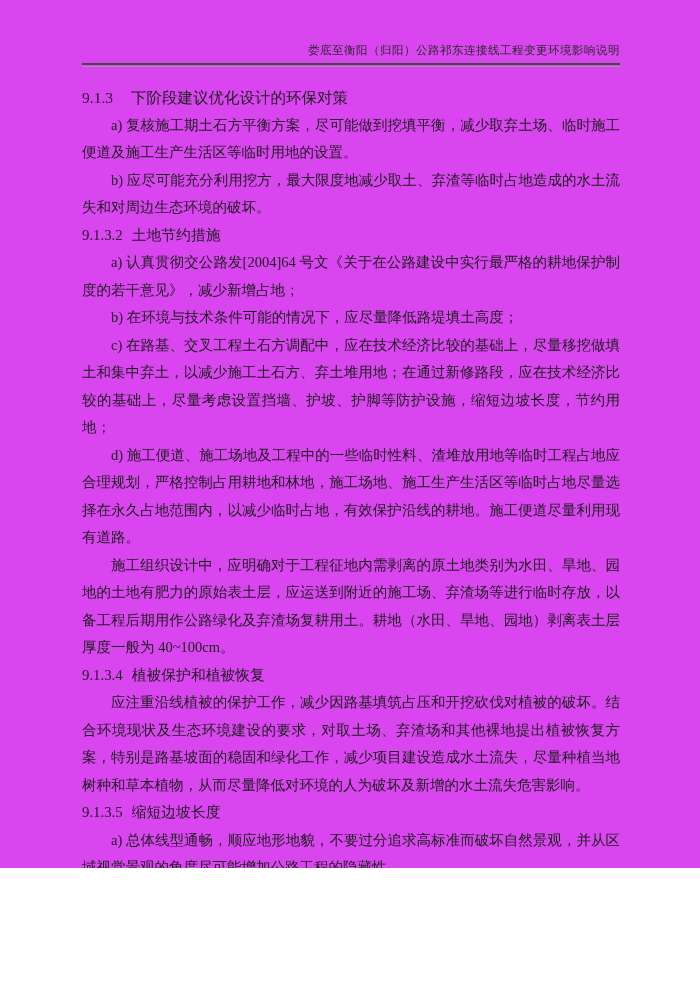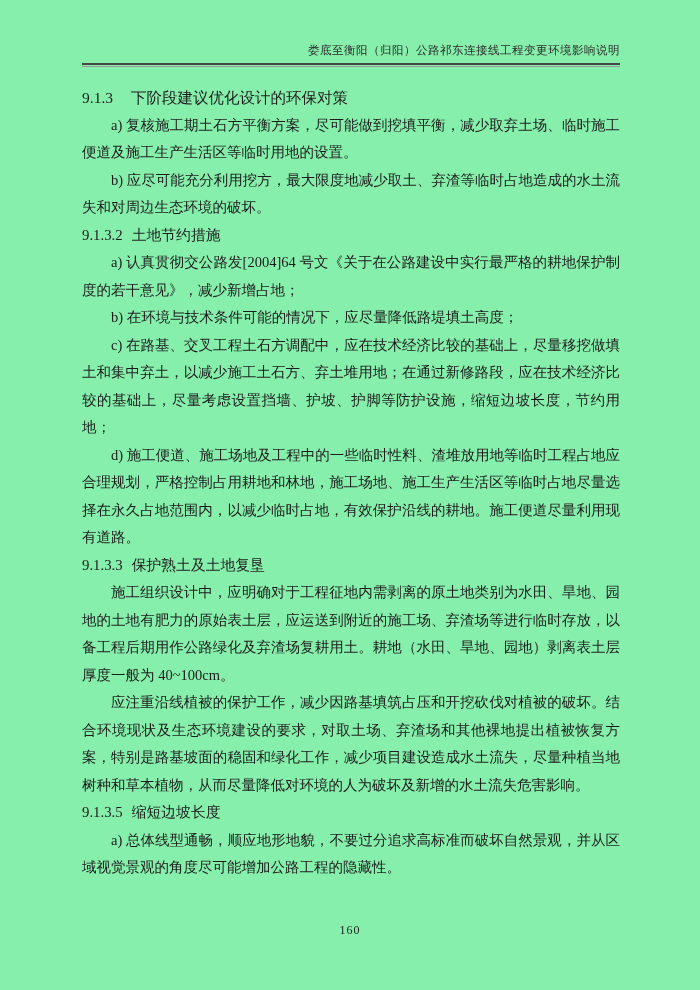--- a/index.html
+++ b/index.html
@@ -3,22 +3,22 @@
 <meta charset="utf-8">
 <style>
   html, body {
     margin: 0;
     padding: 0;
     background: #ffffff;
   }
   .page {
     position: relative;
     width: 700px;
-    height: 990px;
-    background: #86efac;
+    height: 868px;
+    background: #d946ef;
     color: #1c1c1c;
     font-family: "Liberation Serif", "DejaVu Serif", serif;
     overflow: hidden;
   }
   .page-header {
     position: absolute;
     top: 40px;
     left: 82px;
     width: 538px;
   }
@@ -98,26 +98,26 @@
 
     <div class="h3">
       <span class="sec-num">9.1.3.2</span><span>土地节约措施</span>
     </div>
 
     <p>a) 认真贯彻交公路发[2004]64 号文《关于在公路建设中实行最严格的耕地保护制度的若干意见》，减少新增占地；</p>
     <p>b) 在环境与技术条件可能的情况下，应尽量降低路堤填土高度；</p>
     <p>c) 在路基、交叉工程土石方调配中，应在技术经济比较的基础上，尽量移挖做填土和集中弃土，以减少施工土石方、弃土堆用地；在通过新修路段，应在技术经济比较的基础上，尽量考虑设置挡墙、护坡、护脚等防护设施，缩短边坡长度，节约用地；</p>
     <p>d) 施工便道、施工场地及工程中的一些临时性料、渣堆放用地等临时工程占地应合理规划，严格控制占用耕地和林地，施工场地、施工生产生活区等临时占地尽量选择在永久占地范围内，以减少临时占地，有效保护沿线的耕地。施工便道尽量利用现有道路。</p>
 
-    <div class="h3">
-      <span class="sec-num">9.1.3.3</span><span>保护熟土及土地复垦</span>
-    </div>
 
     <p>施工组织设计中，应明确对于工程征地内需剥离的原土地类别为水田、旱地、园地的土地有肥力的原始表土层，应运送到附近的施工场、弃渣场等进行临时存放，以备工程后期用作公路绿化及弃渣场复耕用土。耕地（水田、旱地、园地）剥离表土层厚度一般为 40~100cm。</p>
 
+    <div class="h3">
+      <span class="sec-num">9.1.3.4</span><span>植被保护和植被恢复</span>
+    </div>
 
     <p>应注重沿线植被的保护工作，减少因路基填筑占压和开挖砍伐对植被的破坏。结合环境现状及生态环境建设的要求，对取土场、弃渣场和其他裸地提出植被恢复方案，特别是路基坡面的稳固和绿化工作，减少项目建设造成水土流失，尽量种植当地树种和草本植物，从而尽量降低对环境的人为破坏及新增的水土流失危害影响。</p>
 
     <div class="h3">
       <span class="sec-num">9.1.3.5</span><span>缩短边坡长度</span>
     </div>
 
     <p>a) 总体线型通畅，顺应地形地貌，不要过分追求高标准而破坏自然景观，并从区域视觉景观的角度尽可能增加公路工程的隐藏性。</p>
 
   </div>

